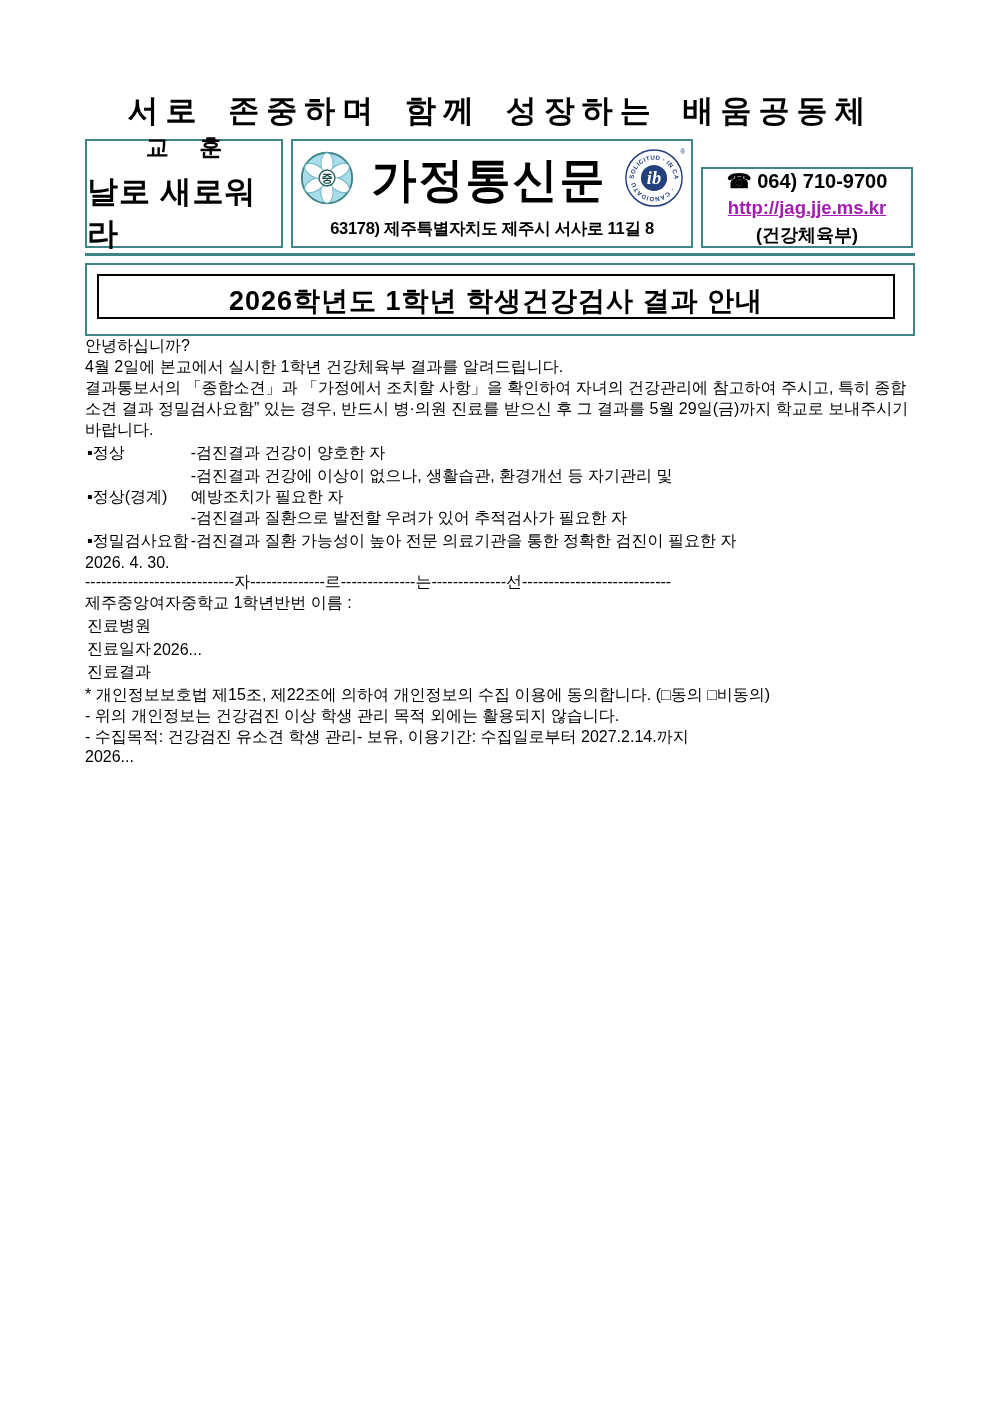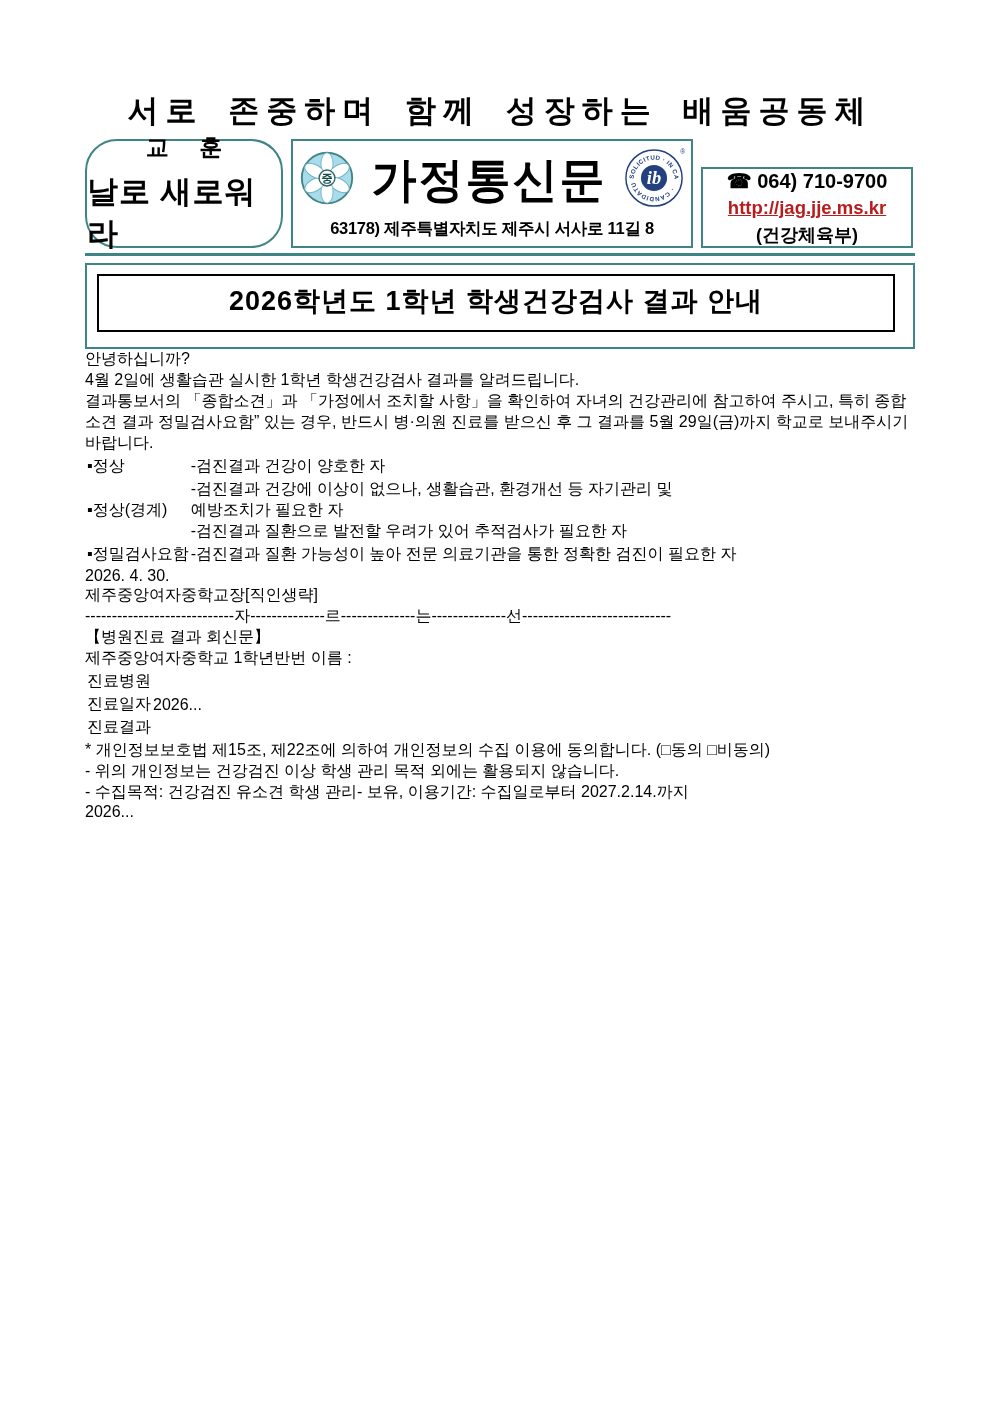--- a/index.html
+++ b/index.html
@@ -7,37 +7,37 @@
   body { font-family: "Liberation Sans", sans-serif; color:#000; padding-top: 90px; overflow: hidden; }
   .content { width: 830px; margin-left: 85px; }
 
   
   .slogan { font-family: "Liberation Serif", serif; font-weight: bold; font-size: 31px;
             letter-spacing: 7px; text-align: center; word-spacing: 10px; margin-bottom: 7px; }
 
   
   .hdr { display: flex; gap: 8px; height: 109px; }
   .tealbox { border: 2px solid #3F8585; background: #fff; }
-  .motto-box { width: 198px; display:flex; flex-direction:column; justify-content:center; align-items:center; gap:8px;border-radius:32px; }
+  .motto-box { width: 198px; display:flex; flex-direction:column; justify-content:center; align-items:center; gap:8px; }
   .motto-title { font-size: 23px; font-weight: bold; letter-spacing: 12px; padding-left:12px; }
   .motto-text { font-size: 31px; font-weight: bold; letter-spacing: 1px; }
   .school-box { width: 402px; display:flex; flex-direction:column; justify-content:center; padding: 4px 6px; }
   .school-top { display:flex; align-items:center; justify-content:space-between; }
   .newsletter-title { font-size: 45px; font-weight: 900; letter-spacing: 2px; transform: scaleY(1.05); white-space: nowrap; }
   .school-addr { font-size: 16.5px; font-weight: bold; text-align:center; margin-top: 5px; letter-spacing: -0.3px; white-space: nowrap; }
   .contact-box { width: 212px; display:flex; flex-direction:column; justify-content:center; align-items:center; gap:4px;margin-top:28px; }
   .phone { font-size: 20px; font-weight: 600; white-space: nowrap; }
-  .website { font-size: 18.5px; color: #b91c1c; text-decoration: underline; font-weight: 600; }
+  .website { font-size: 18.5px; color: #a21caf; text-decoration: underline; font-weight: 600; }
   .dept { font-size: 18px; font-weight: 600; }
 
   .divider { height: 3px; background: #3F8585; margin-top: 5px; }
 
   
   .banner-wrap { border: 2px solid #3F8585; margin-top: 7px; padding: 9px 18px 15px 10px; }
-  .banner { position: relative; border: 2px solid #000; height: 58px; text-align:center; }
+  .banner { position: relative; border: 2px solid #000; height: 45px; text-align:center; }
   .banner-text { font-size: 27px; font-weight: bold; line-height: 50px; letter-spacing: 1px; }
   .banner-shadow-b { position:absolute; left: 9px; right: -9px; bottom: -10px; height: 9px;
       background: linear-gradient(90deg,#0B4FC4 0%,#2E6FD2 22%,#8FBCEC 45%,#CB E; }
   .banner-shadow-b { background: linear-gradient(90deg,#0B4FC4 0%,#2E6FD2 22%,#8FBCEC 48%,#CFE4F8 68%,#9CC4EF 84%,#5E93DD 100%); }
   .banner-shadow-r { position:absolute; top: 8px; bottom: -10px; right: -9px; width: 8px; background: #11349B; }
 
   
   .main-box { border: 2px solid #3F8585; margin-top: 6px; height: 974px; padding: 8px 11px 0 11px; overflow: hidden; }
   .para { font-size: 19px; line-height: 33px; text-align: justify; letter-spacing: -0.2px; }
   .para.ind { text-indent: 19px; }
@@ -161,21 +161,21 @@
     <div class="banner">
       <div class="banner-text">2026학년도 1학년 학생건강검사 결과 안내</div>
       <div class="banner-shadow-b"></div>
       <div class="banner-shadow-r"></div>
     </div>
   </div>
 
   <div class="main-box">
 
     <p class="para ind">안녕하십니까?</p>
-    <p class="para ind">4월 2일에 생활습관 실시한 1학년 학생건강검사 결과를 알려드립니다.</p>
+    <p class="para ind">4월 2일에 본교에서 실시한 1학년 건강체육부 결과를 알려드립니다.</p>
     <p class="para ind mt"><span>결과통보서의 「종합소견」과 「가정에서 조치할 사항」을 확인하여 자녀의 건강관리에 참고하여 주시고, 특히 종합소견 결과 </span><span class="bu">정밀검사요함” 있는 경우,</span><span> </span><span class="bu">반드시</span><span> </span><span class="bu">병·의원 진료</span><span>를 받으신 후 그 결과를 </span><span class="bu">5월 29일(금)까지 학교</span><span>로 보내주시기 바랍니다.</span></p>
 
     <table class="crit">
       <tbody>
       <tr class="r1">
         <td class="c1">▪정상</td>
         <td class="c2">
               <div class="line">-검진결과 건강이 양호한 자</div>
             </td>
       </tr>
@@ -190,25 +190,23 @@
       <tr class="hl">
         <td class="c1">▪정밀검사요함</td>
         <td class="c2">
               <div class="line">-검진결과 질환 가능성이 높아 전문 의료기관을 통한 정확한 검진이 필요한 자</div>
             </td>
       </tr>
     </tbody>
       </table>
 
     <div class="sig-date">2026. 4. 30.</div>
-    <div class="principal">제주중앙여자중학교장[직인생략]</div>
 
     <div class="cutline">----------------------------자--------------르--------------는--------------선----------------------------</div>
 
-    <div class="reply-title">【병원진료 결과 회신문】</div>
 
     <div class="student-line"><span>제주중앙여자중학교</span> <span class="u1">1</span><span>학년</span><span class="blank b1"></span><span>반</span><span class="blank b2"></span><span>번 이름 :</span><span class="blank b3"></span></div>
 
     <table class="form">
       <tbody>
           <tr class="row-hosp">
         <td class="fl">진료병원</td>
         <td class="fv"></td>
       </tr>
       <tr class="row-date">

